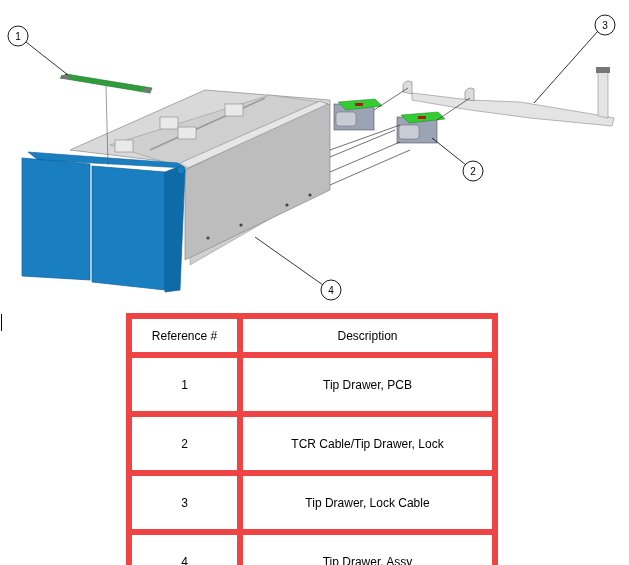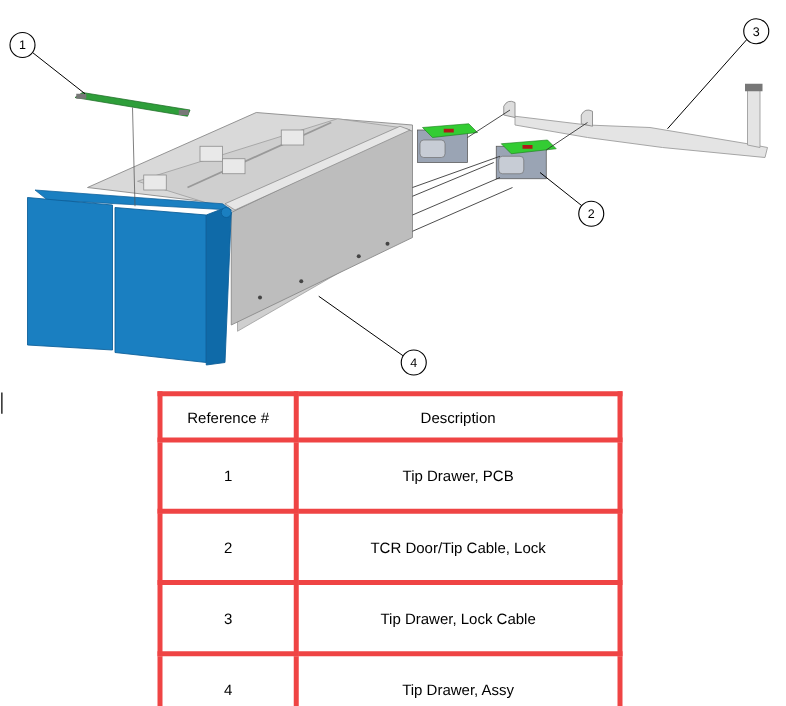--- a/index.html
+++ b/index.html
@@ -3,21 +3,21 @@
 <meta charset="utf-8">
 <style>
   html, body { margin: 0; padding: 0; background: #ffffff; }
   body { width: 629px; height: 565px; position: relative; overflow: hidden;
          font-family: "Liberation Sans", sans-serif; color: #000; }
   #figure { position: absolute; left: 0; top: 0; width: 629px; height: 305px; }
   .callout-text { font-family: "Liberation Sans", sans-serif; font-size: 10px; }
   #cursor-mark { position: absolute; left: 1px; top: 314px; width: 1px; height: 17px; background: #000; }
   table.parts { position: absolute; left: 126px; top: 313px; width: 372px;
                 border-collapse: collapse; font-size: 12px; }
-  table.parts th, table.parts td { border: 4px solid #ef4444; text-align: center; font-weight: normal; margin-left: 16px; }
+  table.parts th, table.parts td { border: 6px solid #ef4444; text-align: center; font-weight: normal; margin-left: 16px; }
   table.parts th { height: 31px; }
   table.parts td { height: 51px; }
   table.parts .col-ref { width: 103px; }
 </style>
 </head>
 <body>
 
 <svg id="figure" viewBox="0 0 629 305" xmlns="http://www.w3.org/2000/svg">
 
   <g>
@@ -115,21 +115,21 @@
       <th>Description</th>
     </tr>
   </thead>
   <tbody>
     <tr>
       <td>1</td>
       <td>Tip Drawer, PCB</td>
     </tr>
     <tr>
       <td>2</td>
-      <td>TCR Door/Tip Cable, Lock</td>
+      <td>TCR Cable/Tip Drawer, Lock</td>
     </tr>
     <tr>
       <td>3</td>
       <td>Tip Drawer, Lock Cable</td>
     </tr>
     <tr>
       <td>4</td>
       <td>Tip Drawer, Assy</td>
     </tr>
   </tbody>

